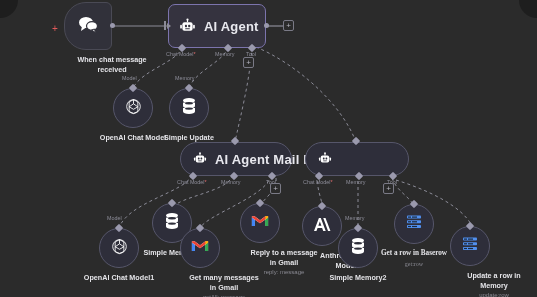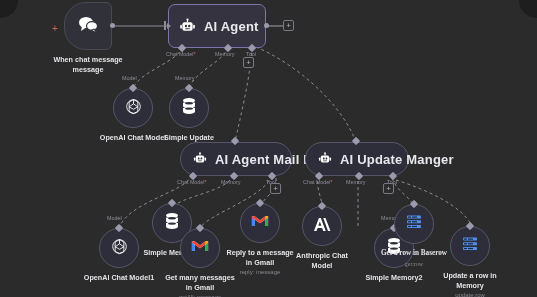--- a/index.html
+++ b/index.html
@@ -54,21 +54,21 @@
     width:40px; height:40px; border-radius:50%;
     background:#2e2e3a; border:1.2px solid #56566a;
     display:flex; align-items:center; justify-content:center;
   }
 
   .caption {
     position:absolute; top:100%; left:50%; transform:translateX(-50%);
     margin-top:5px; text-align:center; white-space:nowrap;
     font-size:7.2px; color:#e4e4e8; font-weight:700; line-height:1.35;
   }
-  .caption.wrap { white-space:normal; width:72px; }
+  .caption.wrap { white-space:normal; width:72px;margin-left:24px; }
   .subcaption { display:block; font-size:6px; color:#8a8a93; font-weight:400; margin-top:1px; }
 
   
   .port { position:absolute; width:5px; height:5px; border-radius:50%;
     background:#9a99ad; }
   .port.diamond { width:6px; height:6px; transform:rotate(45deg); border-radius:1px; }
 
   .port-label { position:absolute; font-size:5.4px; color:#8d8d99; white-space:nowrap; }
   .req-star { color:#e06c6c; }
 
@@ -136,21 +136,21 @@
         <svg width="22" height="18" viewBox="0 0 22 18">
           <ellipse cx="9" cy="7.5" rx="7" ry="5.5" fill="#ffffff"></ellipse>
           <path d="M5 11 L4 16 L9.5 12.3 Z" fill="#ffffff"></path>
           <ellipse cx="15" cy="11" rx="5.5" ry="4.4" fill="#ffffff" stroke="#31313a" stroke-width="1.2"></ellipse>
           <path d="M17.5 14 L18.5 17.5 L14.5 15 Z" fill="#ffffff" stroke="#31313a" stroke-width="1"></path>
         </svg>
       </span>
     </div>
     <div class="port" style="left:46px; top:21px;"></div>
     <div class="caption wrap">
-      <span>When chat message</span><br><span>message</span>
+      <span>When chat message</span><br><span>received</span>
     </div>
   </div>
 
   <div class="node" style="left:168px; top:4px; width:98px;">
     <div class="in-bar" style="left:-4px; top:17px;"></div>
     <div class="in-arrow" style="left:-1px; top:18.5px;"></div>
     <div class="agent-box">
       <span class="ico bot-ico">
         <svg viewBox="0 0 20 20" width="17" height="17">
           <rect x="4" y="5" width="12" height="10" rx="2.4" fill="#ffffff"></rect>
@@ -258,21 +258,20 @@
           <rect x="4" y="5" width="12" height="10" rx="2.4" fill="#ffffff"></rect>
           <rect x="7" y="8" width="2.4" height="2.8" rx="0.7" fill="#2e2e3a"></rect>
           <rect x="10.8" y="8" width="2.4" height="2.8" rx="0.7" fill="#2e2e3a"></rect>
           <rect x="7.2" y="12" width="5.6" height="1.2" rx="0.6" fill="#2e2e3a"></rect>
           <rect x="9.3" y="2.2" width="1.4" height="2.8" fill="#ffffff"></rect>
           <circle cx="10" cy="1.8" r="1.3" fill="#ffffff"></circle>
           <rect x="1.4" y="8" width="2" height="4.4" rx="1" fill="#ffffff"></rect>
           <rect x="16.6" y="8" width="2" height="4.4" rx="1" fill="#ffffff"></rect>
         </svg>
       </span>
-      <span class="agent-title">AI Update Manger</span>
     </div>
     <div class="port diamond" style="left:11px; top:31px;"></div>
     <div class="port diamond" style="left:51px; top:31px;"></div>
     <div class="port diamond" style="left:85px; top:31px;"></div>
     <div class="port-label" style="left:-2px; top:37px;">
       <span>Chat Model</span><span class="req-star">*</span>
     </div>
     <div class="port-label" style="left:41px; top:37px;">Memory</div>
     <div class="port-label" style="left:82px; top:37px;">Tool</div>
   </div>
@@ -360,21 +359,21 @@
           <path d="M6.2 2 L1 16 L3.6 16 L4.8 12.6 L9.6 12.6 L10.8 16 L13.4 16 L8.2 2 Z M5.6 10.4 L7.2 5.8 L8.8 10.4 Z" fill="#ffffff"></path>
           <path d="M13.2 2 L18.4 16 L15.9 16 L10.8 2 Z" fill="#ffffff"></path>
         </svg>
       </span>
     </div>
     <div class="caption wrap">
       <span>Anthropic Chat</span><br><span>Model</span>
     </div>
   </div>
 
-  <div class="node" style="left:338px; top:228px;margin-left:36px;">
+  <div class="node" style="left:338px; top:228px;">
     <div class="port diamond" style="left:17px; top:-3px;"></div>
     <div class="port-label" style="left:7px; top:-13px;">Memory</div>
     <div class="circle-node">
       <span class="ico">
         <svg width="16" height="18" viewBox="0 0 16 18">
           <ellipse cx="8" cy="3.6" rx="6" ry="2.6" fill="#ffffff"></ellipse>
           <rect x="2" y="5.6" width="12" height="3.2" fill="#ffffff"></rect>
           <ellipse cx="8" cy="9" rx="6" ry="2.6" fill="#ffffff"></ellipse>
           <rect x="2" y="11" width="12" height="3.2" fill="#ffffff"></rect>
           <ellipse cx="8" cy="14.4" rx="6" ry="2.6" fill="#ffffff"></ellipse>

